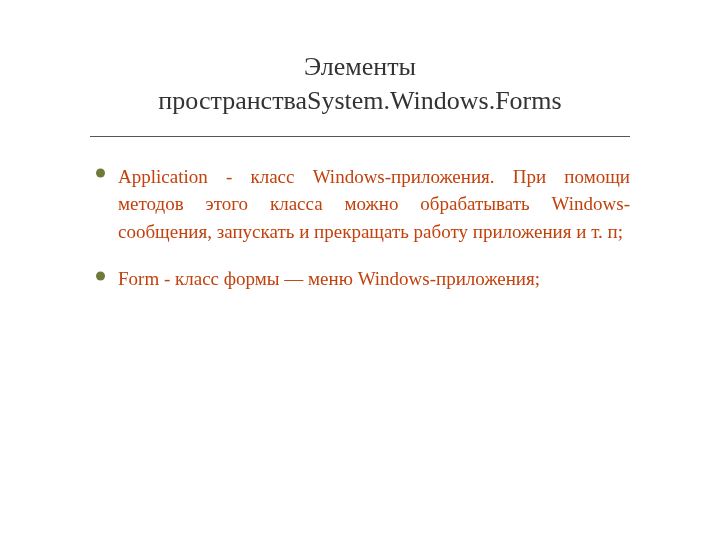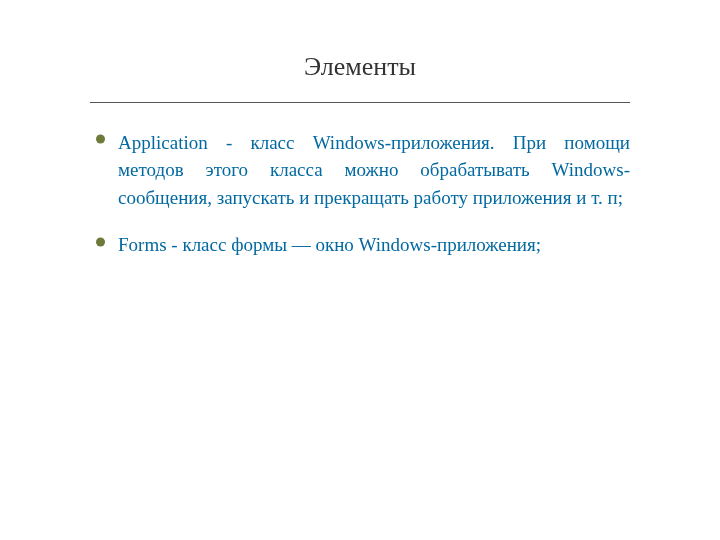--- a/index.html
+++ b/index.html
@@ -37,39 +37,40 @@
       list-style: none;
       padding-left: 6px;
     }
     .bullets li {
       position: relative;
       padding-left: 22px;
       font-size: 19px;
       line-height: 1.45;
       margin-bottom: 20px;
       text-align: justify;
-      color: #0369a1;
+      color: #c2410c;
     }
     .bullets li::before {
       content: "";
       position: absolute;
       left: 0;
       top: 0.55em;
       transform: translateY(-50%);
       width: 9px;
       height: 9px;
       background: #6d7a3a;
       border-radius: 50%;
     }
   </style>
 </head>
 <body>
 
 <div class="slide">
   <h1 class="title">
     <span>Элементы</span><br>
+    <span>пространстваSystem.Windows.Forms</span>
   </h1>
   <hr class="divider">
   <ul class="bullets">
     <li><span>Application - класс Windows-приложения. При помощи методов этого класса можно обрабатывать Windows-сообщения, запускать и прекращать работу приложения и т. п;</span></li>
-    <li><span>Forms - класс формы — окно Windows-приложения;</span></li>
+    <li><span>Form - класс формы — меню Windows-приложения;</span></li>
   </ul>
 </div>
 
 </body></html>

